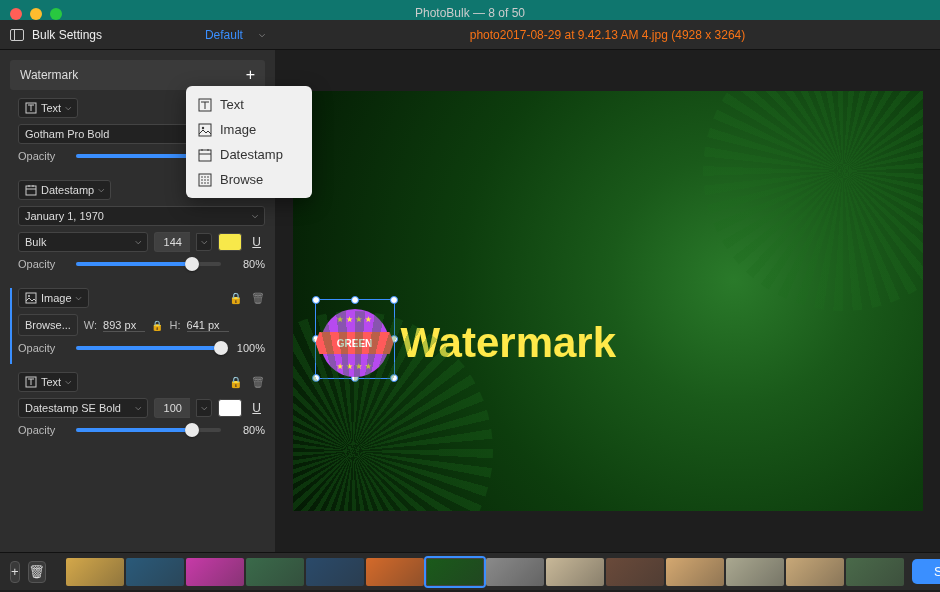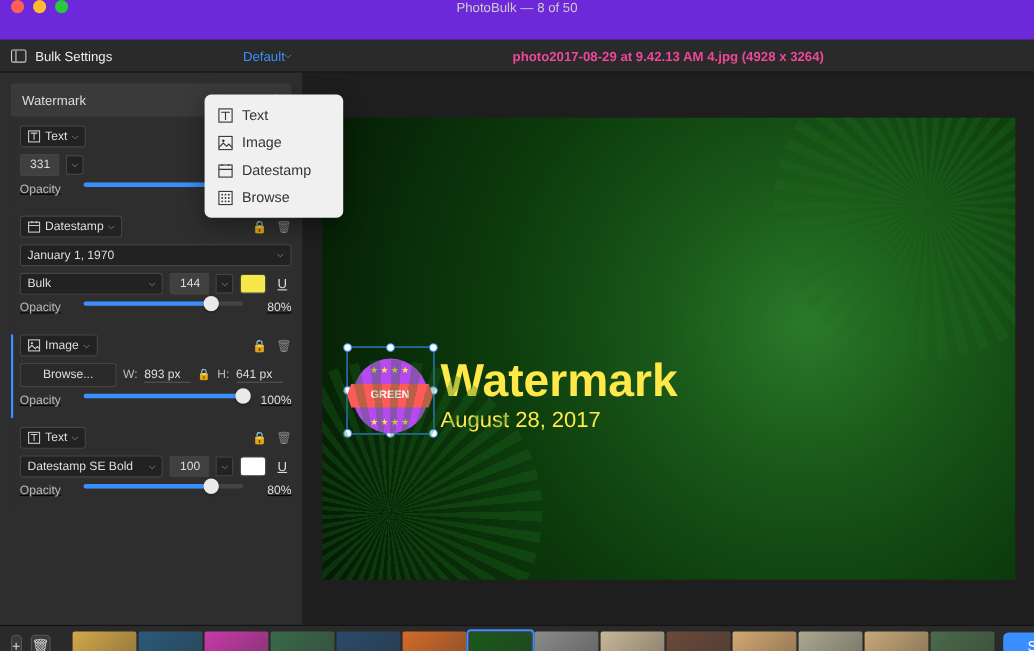--- a/index.html
+++ b/index.html
@@ -1,55 +1,55 @@
 <!DOCTYPE html>
 <html><head>
   <meta charset="utf-8">
   <style>
     * { margin: 0; padding: 0; box-sizing: border-box; font-family: -apple-system, BlinkMacSystemFont, sans-serif; }
     body { width: 940px; height: 592px; background: #1e1e1e; overflow: hidden; position: relative; }
-    .titlebar { height: 36px; background: #6d28d9; display: flex; align-items: flex-start; position: relative; }
+    .titlebar { height: 20px; background: #0f766e; display: flex; align-items: flex-end; position: relative; }
     .traffic-lights { display: flex; gap: 8px; padding-left: 10px; }
     .light { width: 12px; height: 12px; border-radius: 50%; }
     .light.red { background: #ff5f57; }
     .light.yellow { background: #febc2e; }
     .light.green { background: #28c840; }
     .win-title { position: absolute; left: 50%; transform: translateX(-50%); color: #ccc; font-size: 12px; }
     .toolbar { height: 30px; background: #2a2a2a; border-bottom: 1px solid #111; display: flex; align-items: center; }
     .tb-left { display: flex; align-items: center; gap: 8px; padding-left: 10px; width: 275px; }
     .sidebar-toggle-icon { width:14px; height:12px; border:1px solid #ccc; border-radius:2px; position:relative; }
     .sidebar-toggle-icon::before { content:''; position:absolute; left:3px; top:0; bottom:0; width:1px; background:#ccc; }
     .bulk-settings { color:#eee; font-size:12px; font-weight:500; }
-    .preset { color:#3a8fff; font-size:12px; margin-left:auto; margin-right:10px; display:flex; align-items:center; gap:0; }
-    .tb-center { flex:1; text-align:center; color:#ec4899; font-size:12px;font-weight:bold; }
+    .preset { color:#3a8fff; font-size:12px; margin-left:auto; margin-right:10px; display:flex; align-items:center; gap:16px; }
+    .tb-center { flex:1; text-align:center; color:#f97316; font-size:12px; }
     .main { display:flex; height:502px; }
     .sidebar { width:275px; background:#2e2e2e; overflow-y:auto; padding:10px; }
     .section-hdr { background:#3a3a3a; padding:6px 10px; display:flex; align-items:center; color:#ddd; font-size:12px; border-radius:3px; margin-bottom:8px; }
     .plus-btn { margin-left:auto; color:#fff; font-size:16px; font-weight:300; cursor:pointer; }
     .panel { border-left:2px solid #2e2e2e; padding:0 0 10px 6px; margin-bottom:8px; }
     .panel.active { border-left-color:#3a8fff; }
     .panel-hdr { display:flex; align-items:center; gap:6px; margin-bottom:6px; }
     .type-chip { background:#222; border:1px solid #444; padding:3px 6px; border-radius:3px; color:#ddd; font-size:11px; display:flex; align-items:center; gap:4px; }
     .chev { font-size:8px; color:#aaa; }
     .panel-actions { margin-left:auto; display:flex; gap:8px; color:#888; font-size:11px; }
     .panel-actions span { cursor:pointer; }
     .row { display:flex; align-items:center; gap:6px; margin-bottom:6px; }
     .sel { background:#222; border:1px solid #444; color:#ddd; font-size:11px; padding:3px 6px; border-radius:3px; display:flex; align-items:center; gap:4px; cursor:pointer; }
     .sel.wide { flex:1; justify-content:space-between; }
     .num-field { background:#404040; border:1px solid #444; color:#ddd; font-size:11px; padding:3px 5px; width:36px; border-radius:3px 0 0 3px; border-right:none; text-align:center; }
     .step-down { background:#222; border:1px solid #444; color:#aaa; font-size:8px; padding:3px 4px; border-radius:0 3px 3px 0; cursor:pointer; }
     .color-sw { width:24px; height:18px; border:1px solid #444; border-radius:3px; }
     .uline { color:#ddd; font-size:12px; text-decoration:underline; padding:0 4px; cursor:pointer; }
-    .opacity-row { display:flex; align-items:flex-start; gap:10px;text-decoration:underline; }
+    .opacity-row { display:flex; align-items:center; gap:10px; }
     .op-label { color:#bbb; font-size:11px; width:48px; }
     .slider-wrap { flex:1; height:4px; background:#444; border-radius:2px; position:relative; }
     .slider-fill { height:100%; background:#3a8fff; border-radius:2px; }
     .slider-thumb { width:14px; height:14px; background:#eaeaea; border-radius:50%; position:absolute; top:50%; transform:translate(-50%,-50%); box-shadow:0 1px 2px rgba(0,0,0,.4); }
     .op-val { color:#ddd; font-size:11px; width:34px; text-align:right; }
-    .browse-btn { background:#2a2a2a; border:1px solid #444; color:#ddd; font-size:11px; padding:4px 20px; border-radius:3px; cursor:pointer; }
+    .browse-btn { background:#2a2a2a; border:1px solid #444; color:#ddd; font-size:11px; padding:4px 6px; border-radius:3px; cursor:pointer; }
     .dim-lbl { color:#bbb; font-size:11px; }
     .w-input { background:transparent; border:none; border-bottom:1px solid #555; color:#ddd; font-size:11px; width:42px; }
     .lock-ic { color:#888; font-size:10px; }
     .canvas { flex:1; background:#1e1e1e; display:flex; align-items:center; justify-content:center; position:relative; }
     .photo { width:630px; height:420px; background:radial-gradient(circle at 70% 45%, #2a7a2a 0%, #1a5a1a 25%, #0d3d0d 55%, #041a04 100%); position:relative; overflow:hidden; }
     .fern::before,.fern::after { content:''; position:absolute; width:280px; height:280px; background:
       repeating-conic-gradient(from 0deg, #1d6b1d 0deg 4deg, transparent 4deg 8deg);
       border-radius:50%; opacity:.3; }
     .fern::before { top:-60px; right:-60px; transform:rotate(20deg); }
     .fern::after { bottom:-80px; left:-80px; transform:rotate(-15deg); }
@@ -113,20 +113,24 @@
               <svg viewBox="0 0 12 12">
                 <rect x="1" y="1" width="10" height="10" fill="none" stroke="#ccc"></rect>
                 <path d="M3 3h6M6 3v6" stroke="#ccc"></path>
               </svg>
             </span>
           <span>Text</span>
             <span class="chev">⌵</span>
         </div>
       </div>
       <div class="row">
+        <div class="sel wide">
+            <span>Gotham Pro Bold</span>
+            <span class="chev">⌵</span>
+          </div>
         <div class="num-field">331</div>
           <div class="step-down">⌵</div>
       </div>
       <div class="opacity-row">
         <div class="op-label">Opacity</div>
         <div class="slider-wrap">
             <div class="slider-fill" style="width:65%"></div>
             <div class="slider-thumb" style="left:65%"></div>
           </div>
       </div>
@@ -264,21 +268,20 @@
       <div class="wm-group">
         <div class="badge">
           <div class="badge-outer">
             <div class="stars" style="top:6px;left:16px">★ ★ ★ ★</div>
             <div class="badge-ribbon">GREEN</div>
             <div class="stars" style="bottom:6px;left:16px">★ ★ ★ ★</div>
           </div>
         </div>
         <div>
           <div class="wm-text">Watermark</div>
-          <div class="wm-date">August 28, 2017</div>
         </div>
       </div>
     </div>
   </div>
 </div>
 
 <div class="popup">
   <div class="popup-item">
       <span class="pi-icon">
         <svg viewBox="0 0 14 14">

